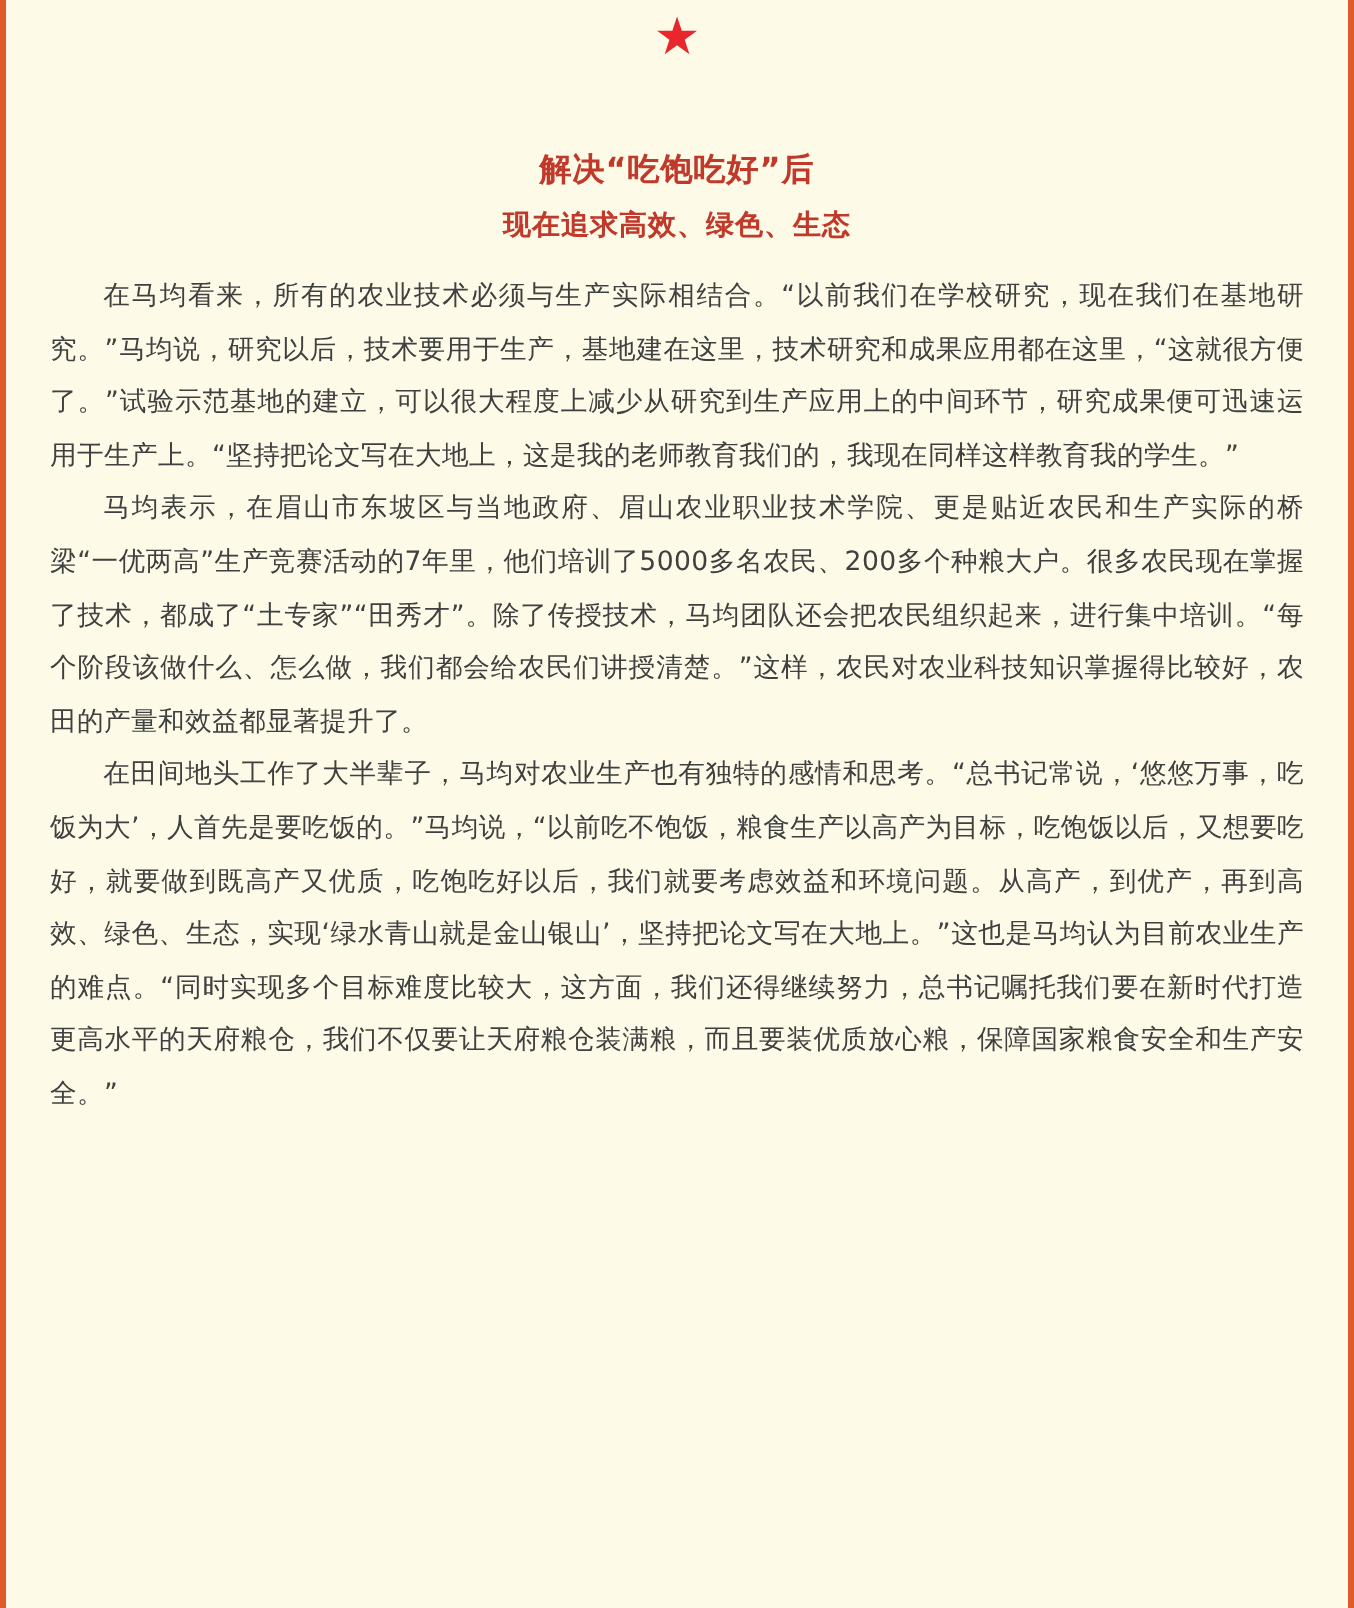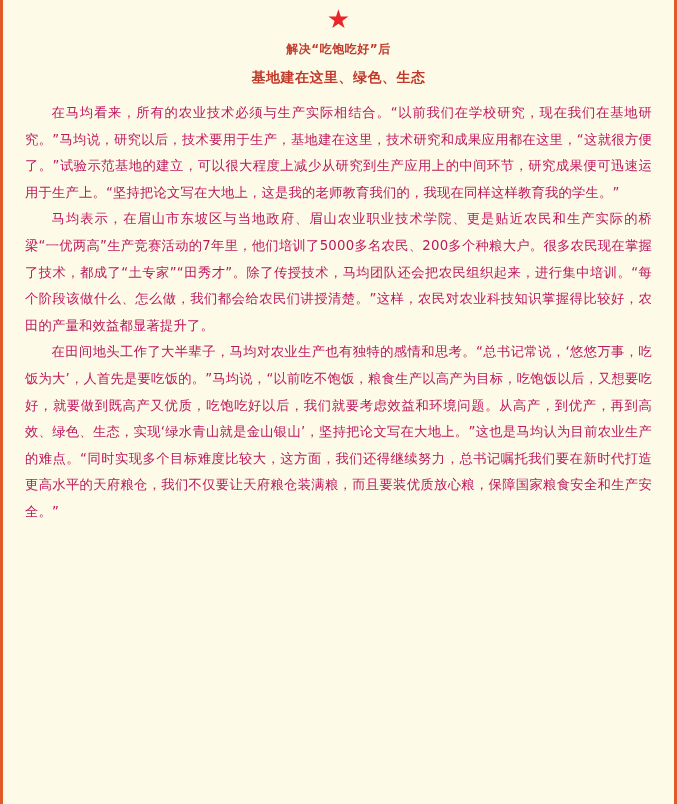--- a/index.html
+++ b/index.html
@@ -32,55 +32,56 @@
     color: #e8262b;
     font-size: 26px;
     line-height: 26px;
   }
   .headings {
     text-align: center;
     color: #c0392b;
     font-weight: bold;
   }
   .heading-main {
-    font-size: 12px;
+    font-size: 16px;
     line-height: 26px;
     letter-spacing: 0.5px;
+    margin-top: 36px;
   }
   .heading-sub {
     font-size: 14px;
     line-height: 30px;
     letter-spacing: 0.5px;
   }
   .body-text {
     padding: 8px 22px 0 22px;
   }
   .body-text p {
     margin: 0 0 0 0;
     text-align: justify;
     text-justify: inter-ideograph;
     text-indent: 2em;
     font-size: 13.3px;
     line-height: 26.6px;
-    color: #be185d;
+    color: #404040;
     letter-spacing: 0.2px;
   }
 </style>
 </head>
 <body>
 
 <div class="page">
 
   <div class="star-wrap">
     <span class="star">★</span>
   </div>
 
   <div class="headings">
     <div class="heading-main">解决“吃饱吃好”后</div>
-    <div class="heading-sub">基地建在这里、绿色、生态</div>
+    <div class="heading-sub">现在追求高效、绿色、生态</div>
   </div>
 
   <div class="body-text">
     <p>在马均看来，所有的农业技术必须与生产实际相结合。“以前我们在学校研究，现在我们在基地研究。”马均说，研究以后，技术要用于生产，基地建在这里，技术研究和成果应用都在这里，“这就很方便了。”试验示范基地的建立，可以很大程度上减少从研究到生产应用上的中间环节，研究成果便可迅速运用于生产上。“坚持把论文写在大地上，这是我的老师教育我们的，我现在同样这样教育我的学生。”</p>
     <p>马均表示，在眉山市东坡区与当地政府、眉山农业职业技术学院、更是贴近农民和生产实际的桥梁“一优两高”生产竞赛活动的7年里，他们培训了5000多名农民、200多个种粮大户。很多农民现在掌握了技术，都成了“土专家”“田秀才”。除了传授技术，马均团队还会把农民组织起来，进行集中培训。“每个阶段该做什么、怎么做，我们都会给农民们讲授清楚。”这样，农民对农业科技知识掌握得比较好，农田的产量和效益都显著提升了。</p>
     <p>在田间地头工作了大半辈子，马均对农业生产也有独特的感情和思考。“总书记常说，‘悠悠万事，吃饭为大’，人首先是要吃饭的。”马均说，“以前吃不饱饭，粮食生产以高产为目标，吃饱饭以后，又想要吃好，就要做到既高产又优质，吃饱吃好以后，我们就要考虑效益和环境问题。从高产，到优产，再到高效、绿色、生态，实现‘绿水青山就是金山银山’，坚持把论文写在大地上。”这也是马均认为目前农业生产的难点。“同时实现多个目标难度比较大，这方面，我们还得继续努力，总书记嘱托我们要在新时代打造更高水平的天府粮仓，我们不仅要让天府粮仓装满粮，而且要装优质放心粮，保障国家粮食安全和生产安全。”</p>
   </div>
 
 </div>
 

